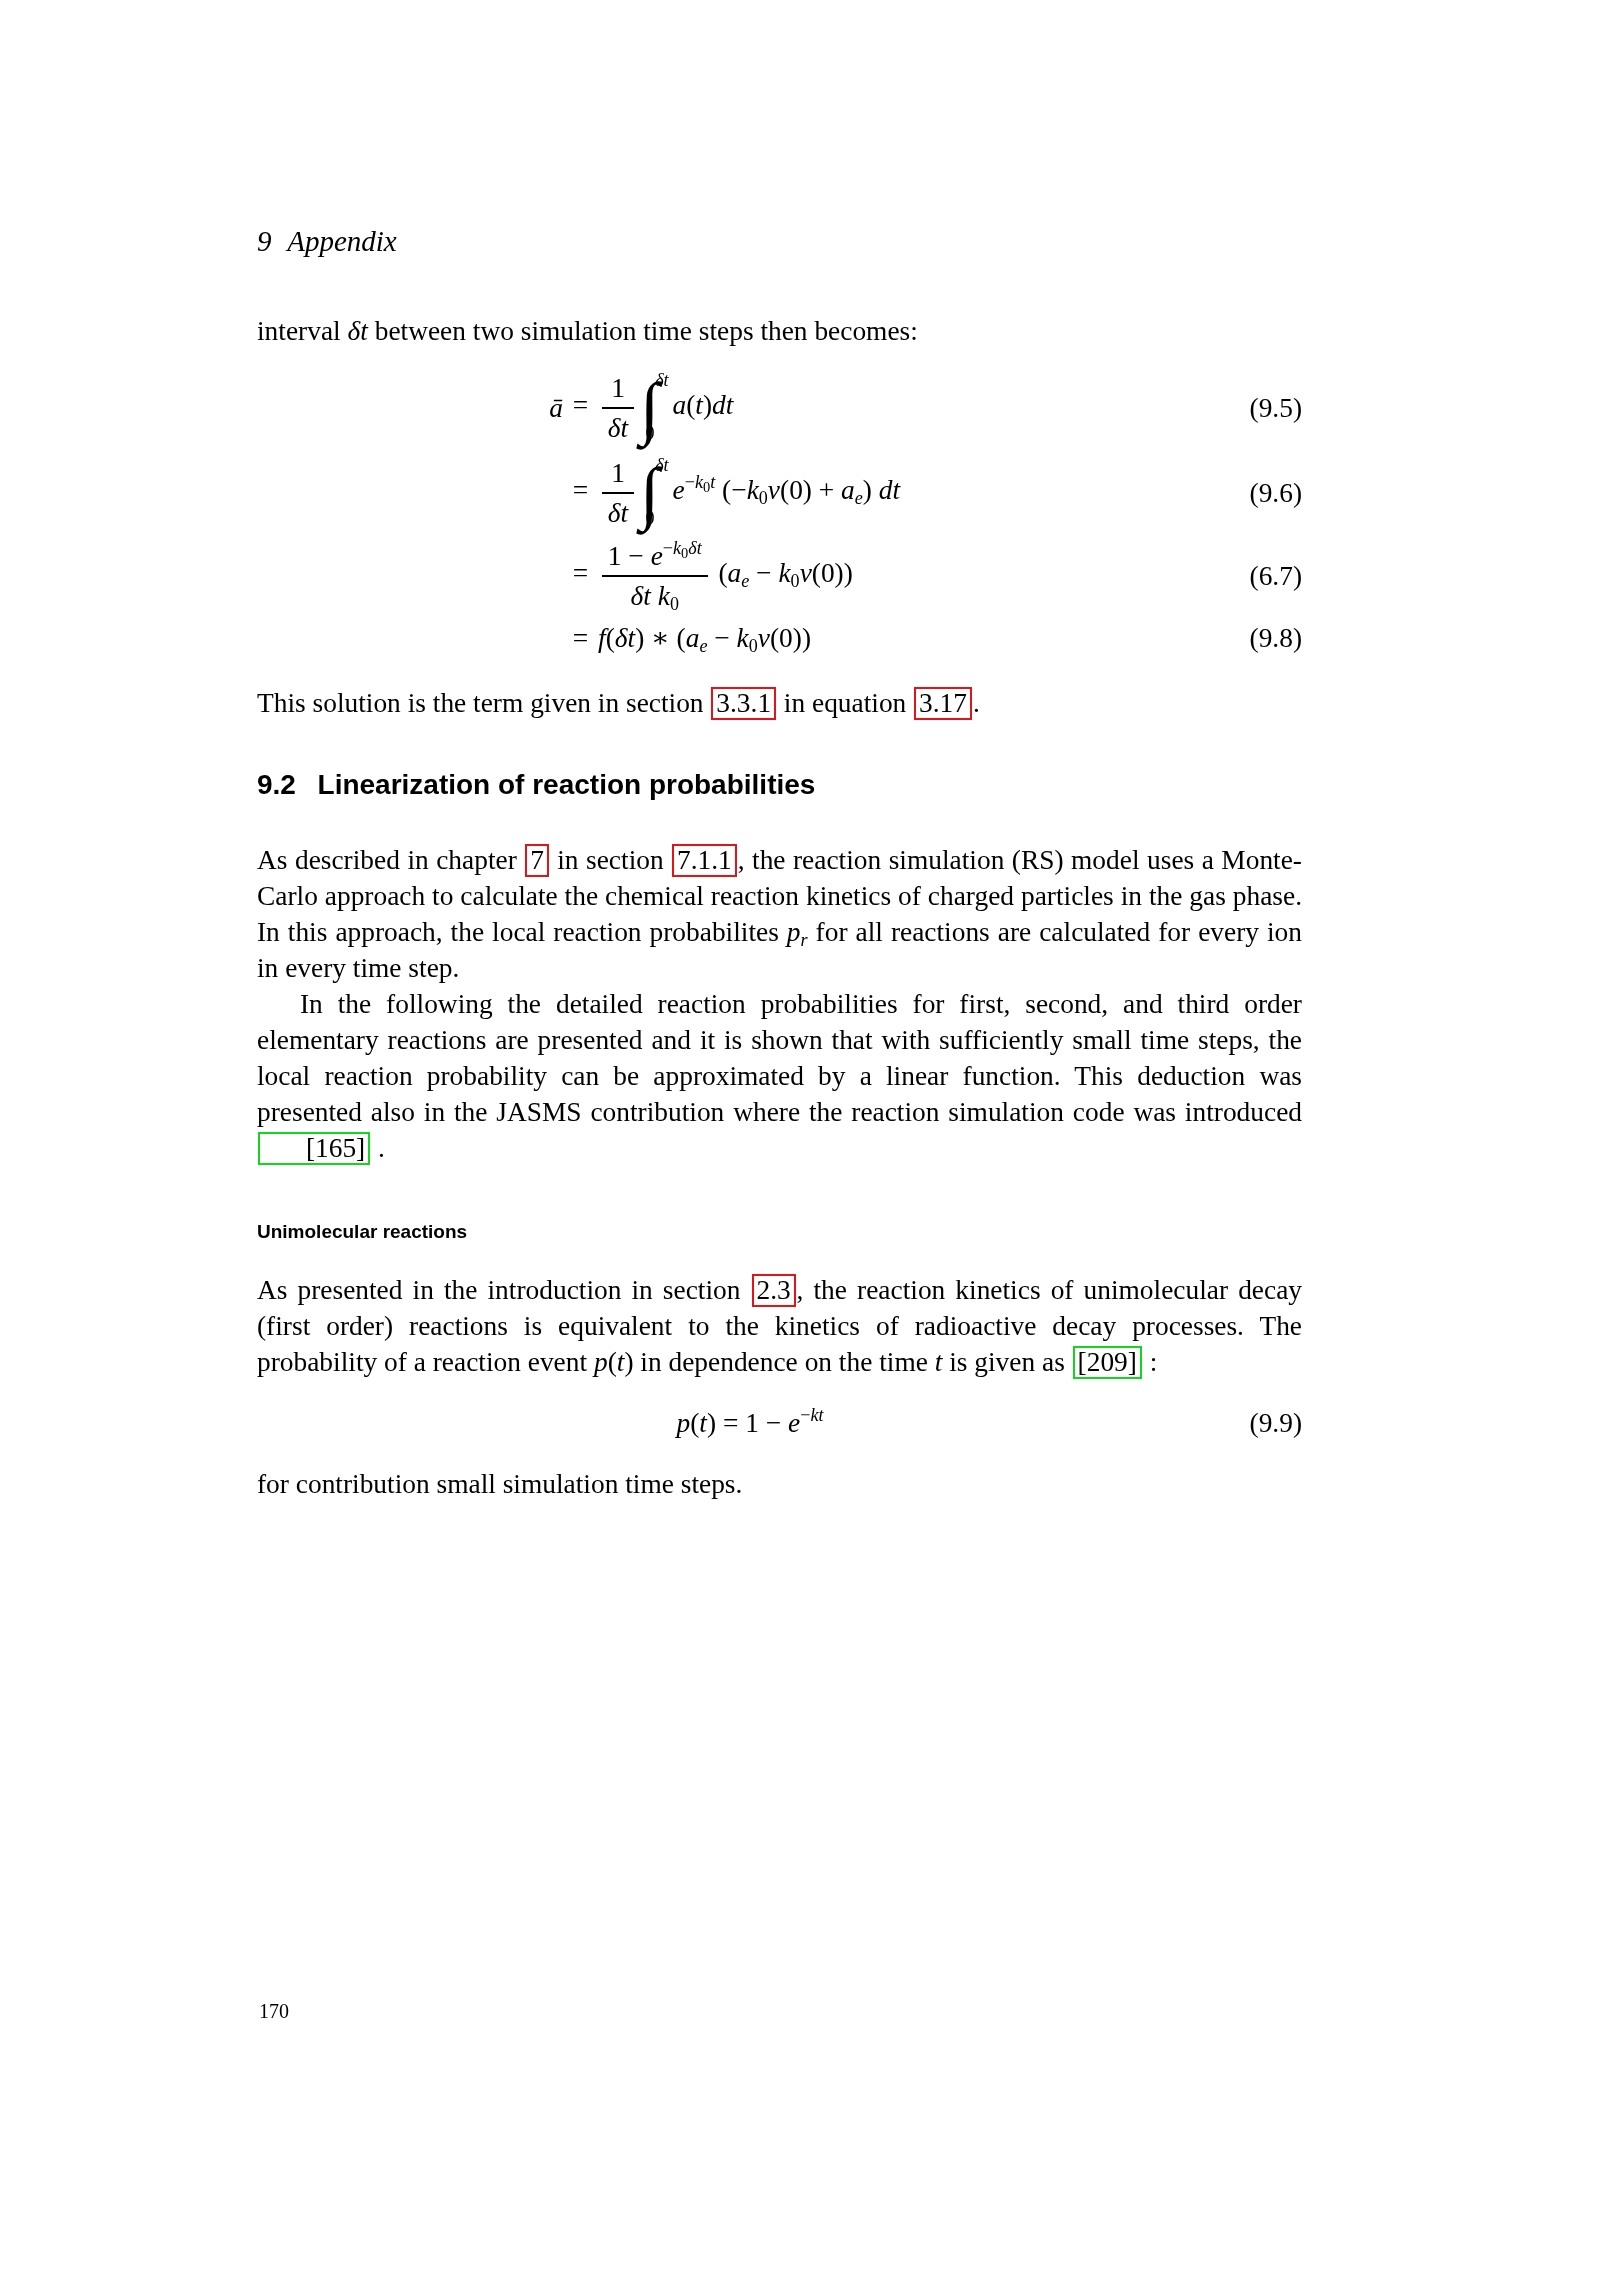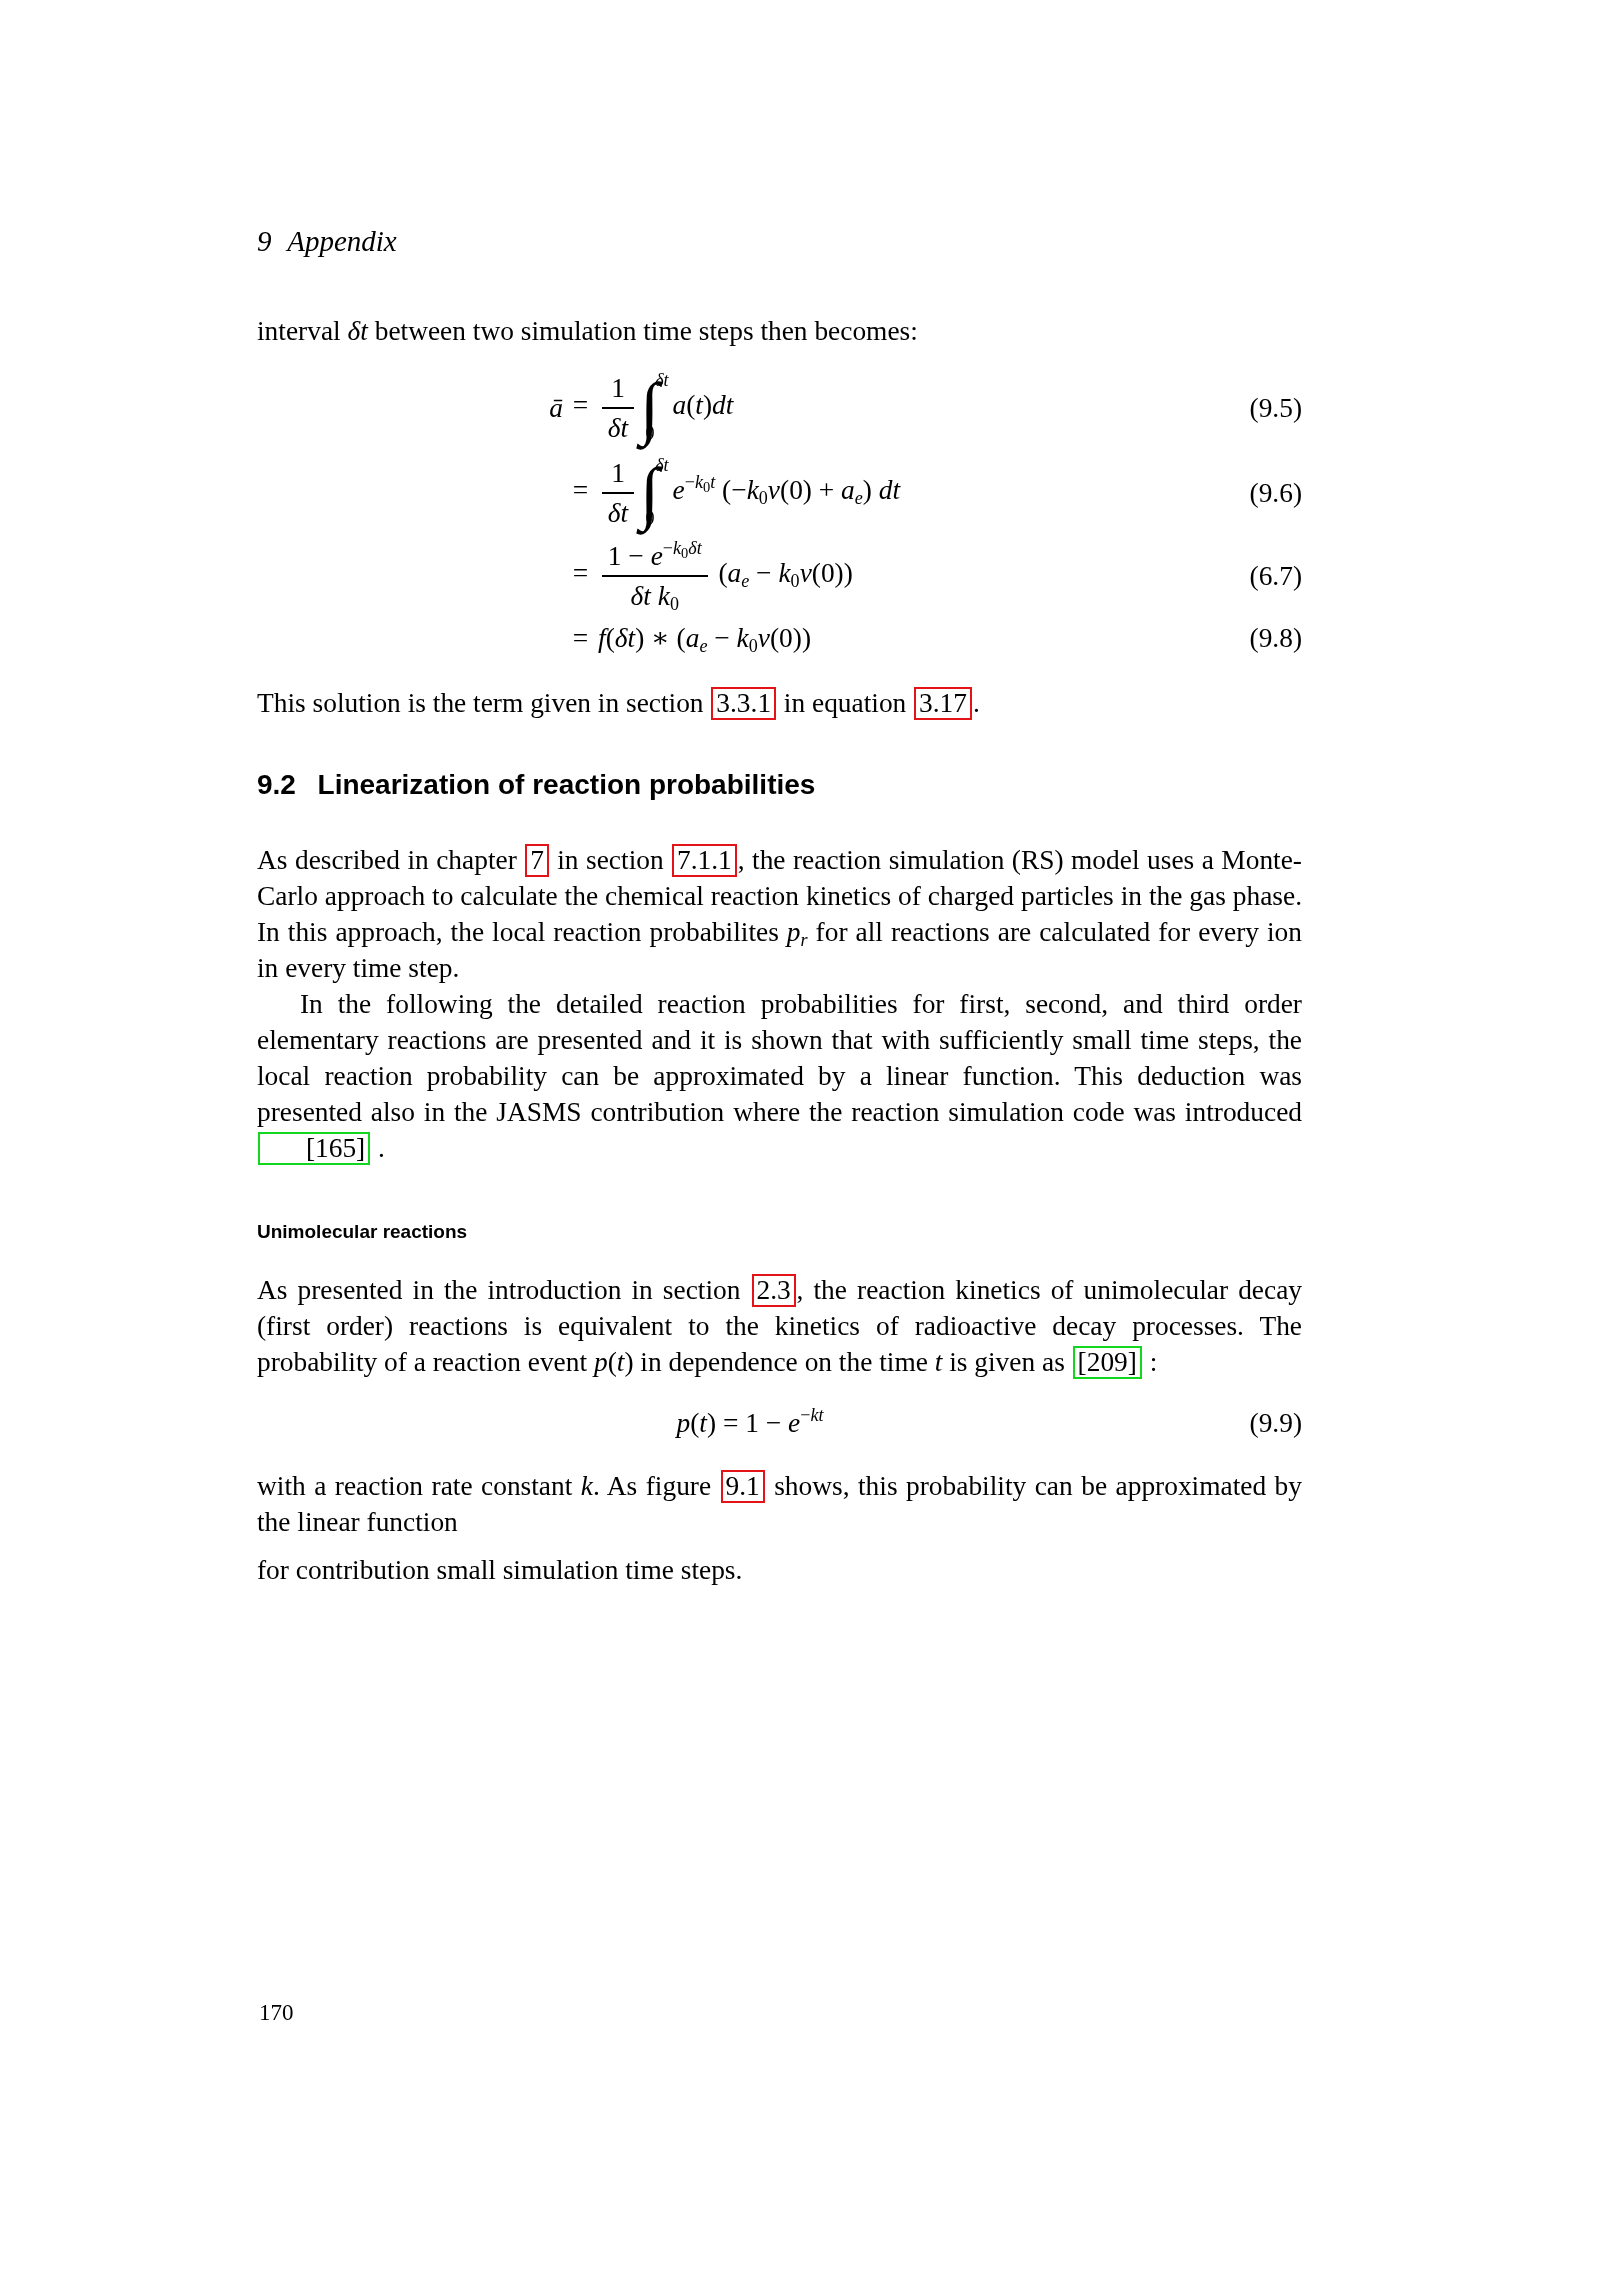--- a/index.html
+++ b/index.html
@@ -50,21 +50,21 @@
 
   .sec-heading{margin-top:43px;font-family:"Liberation Sans","DejaVu Sans",sans-serif;font-weight:bold;
                font-size:28px;line-height:41px;display:flex;gap:21.6px;text-align:left;}
   .subsec-heading{margin-top:49px;font-family:Liberation Sans, sans-serif;font-weight:bold;
                   font-size:19px;line-height:33px;}
   .p-after-head{margin-top:37px;}
   .p-after-subhead{margin-top:23.5px;}
   .p-after-eq99{margin-top:13.7px;}
   .p-after-eq910{margin-top:11.8px;}
   .solution{margin-top:25.5px;}
-  .page-number{position:absolute;left:259px;top:2000px;font-size:23px;}
+  .page-number{position:absolute;left:259px;top:2000px;font-size:20px;}
 </style>
 </head>
 <body>
 
 <div class="page">
   <div class="textcol">
 
     <div class="running-head">
       <span>9</span>
       <span>Appendix</span>
@@ -125,21 +125,20 @@
 
     <div class="para p-after-subhead"><span>As presented in the introduction in section </span><span class="refbox">2.3</span><span>, the reaction kinetics of unimolecular decay (first order) reactions is equivalent to the kinetics of radioactive decay processes. The probability of a reaction event </span><span class="it">p</span><span>(</span><span class="it">t</span><span>)</span><span> in dependence on the time </span><span class="it">t</span><span> is given as </span><span class="citebox">[209]</span><span> :</span></div>
 
     <div class="eqdisp e99">
       <div class="eqcenter">
           <span class="m"><span class="it">p</span><span class="rm">(</span><span class="it">t</span><span class="rm">) = 1 − </span><span class="it">e</span><sup><span class="m"><span class="rm">−</span><span class="it">kt</span></span></sup></span>
         </div>
       <div class="eqnum">(9.9)</div>
     </div>
 
-    <div class="para p-after-eq99"><span>with a reaction rate constant </span><span class="it">k</span><span>. As figure </span><span class="refbox">9.1</span><span> shows, this probability can be approximated by the linear function</span></div>
 
 
     <div class="para p-after-eq910"><span>for contribution small simulation time steps.</span></div>
 
   </div>
 
   <div class="page-number">170</div>
 </div>
 
 

